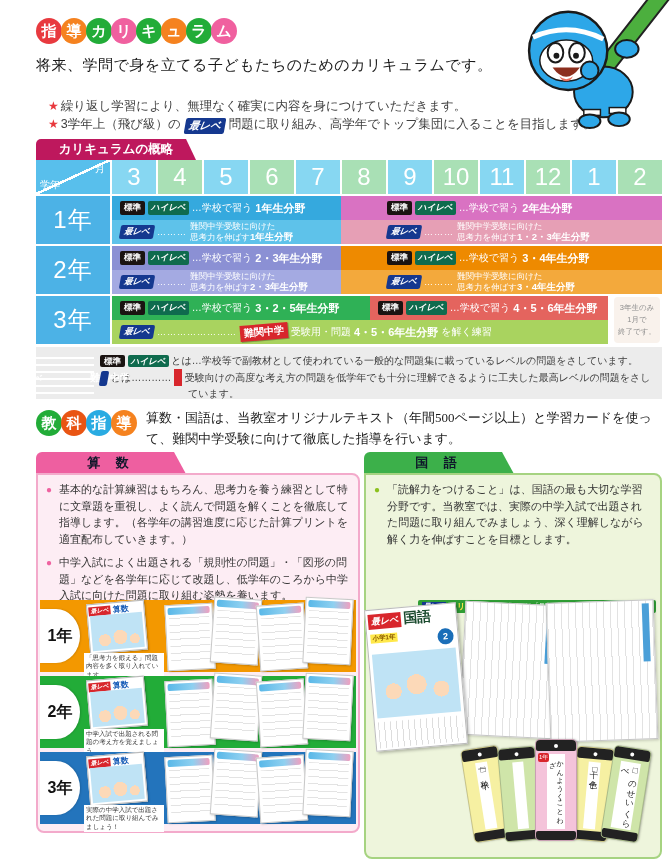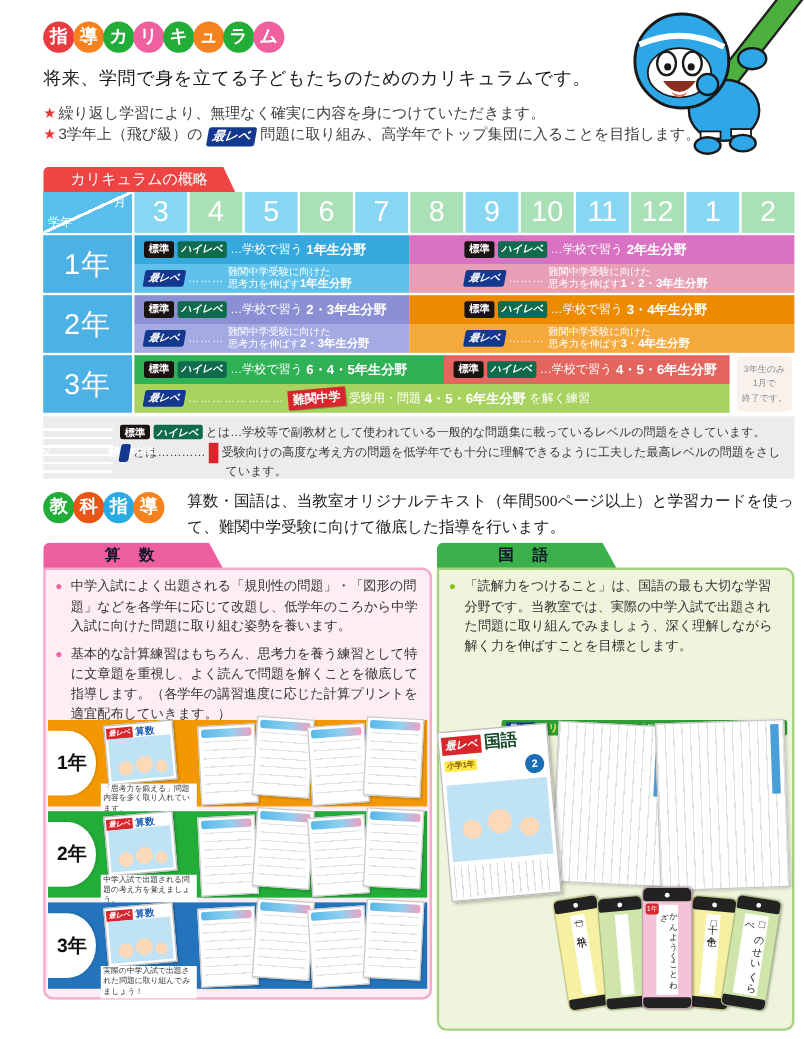--- a/index.html
+++ b/index.html
@@ -4,32 +4,32 @@
 <style>
   html,body{margin:0;padding:0;background:#fff;}
   .page{position:relative;width:670px;height:866px;background:#fff;overflow:hidden;
         font-family:"Liberation Sans",sans-serif;color:#222;}
   
   .title-circles{position:absolute;left:36px;top:18px;height:27px;}
   .tc{display:inline-block;width:26px;height:26px;margin-right:-1px;border-radius:50%;
       color:#fff;font-weight:bold;font-size:15px;line-height:26px;text-align:center;}
   .intro{position:absolute;left:36px;top:56px;margin:0;font-family:"Liberation Serif",serif;
          font-size:15px;color:#1a1a1a;letter-spacing:.5px;}
-  .point{position:absolute;left:36px;margin:0;font-size:12.5px;color:#3f3f3f;}
+  .point{position:absolute;left:36px;margin:12px;font-size:12.5px;color:#3f3f3f;}
   .point::before{content:"★";color:#e8383d;margin-right:2px;font-size:12px;}
   .p1{top:86px;} .p2{top:104px;}
   .b-sai{background:#15388f;color:#fff;font-style:italic;font-weight:bold;font-size:8.5px;
          padding:1px 4px;border-radius:2px;display:inline-block;}
   .skew{transform:skewX(-10deg);}
   .inline-sai{font-size:10.5px;margin:0 4px;vertical-align:-1px;}
   .ninja{position:absolute;right:-4px;top:0;width:196px;height:132px;}
   
-  .cur-tab{position:absolute;left:36px;top:139px;width:160px;height:21px;background:#ef4444;
+  .cur-tab{position:absolute;left:36px;top:139px;width:160px;height:21px;background:#be185d;
            border-radius:5px 5px 0 0;clip-path:polygon(0 0,calc(100% - 10px) 0,100% 100%,0 100%);
-           color:#fff;font-weight:normal;font-size:12.5px;line-height:21px;text-align:center;}
+           color:#fff;font-weight:bold;font-size:12.5px;line-height:21px;text-align:center;}
   .cur-table{position:absolute;left:36px;top:160px;width:626px;}
   .hrow{display:flex;height:34px;margin-bottom:2px;}
   .corner{width:74px;height:34px;margin-right:2px;position:relative;color:#fff;font-size:10px;
           background:linear-gradient(to bottom right,#58bfec 48%,#fff 48%,#fff 52%,#58bfec 52%),#58bfec;}
   .corner .ct{position:absolute;right:5px;top:2px;} .corner .cb{position:absolute;left:4px;bottom:2px;}
   .mcells{display:flex;flex:1;gap:2px;}
   .mcell{flex:1;color:#fff;font-size:24px;text-align:center;line-height:33px;font-weight:400;}
   .mb{background:#87d7f2;} .mg{background:#a9e0b5;}
   .grow{display:flex;height:48px;margin-bottom:2px;}
   .glabel{width:74px;margin-right:2px;background:#4cb2e6;color:#fff;font-size:24px;font-weight:500;
@@ -54,21 +54,21 @@
   .note{position:absolute;right:2px;top:1px;bottom:1px;width:46px;background:#f9f2ec;border-radius:4px;
         font-size:7.5px;color:#8f8f8f;text-align:center;display:flex;flex-direction:column;
         justify-content:center;line-height:1.6;}
   
   .legend{position:absolute;left:36px;top:347px;width:626px;height:52px;background:#ececec;box-sizing:border-box;}
   .stripes{position:absolute;left:0;top:5px;bottom:5px;width:58px;
            background:repeating-linear-gradient(to bottom,transparent 0 5px,#fff 5px 7px);}
   .lg{position:absolute;left:64px;right:8px;top:6px;font-size:10px;color:#3c3c3c;line-height:1.5;}
   .lg .lg2{margin-top:1px;padding-left:88px;text-indent:-88px;}
   
-  .kyouka{position:absolute;left:36px;top:408px;width:626px;display:flex;gap:20px;}
+  .kyouka{position:absolute;left:36px;top:408px;width:626px;display:flex;gap:10px;}
   .kcircles{white-space:nowrap;padding-top:2px;}
   .ktext{width:515px;font-family:"Liberation Serif",serif;font-size:13px;line-height:1.6;color:#1a1a1a;margin:0;}
   
   .col{position:absolute;top:452px;}
   .col-math{left:36px;width:324px;} .col-koku{left:364px;width:298px;}
   .stab{position:absolute;left:0;top:0;width:150px;height:22px;border-radius:6px 6px 0 0;
         clip-path:polygon(0 0,calc(100% - 12px) 0,100% 100%,0 100%);color:#0f172a;font-weight:bold;
         font-size:13px;line-height:22px;text-align:center;letter-spacing:6px;}
   .stab.pink{background:#ee5fa0;} .stab.green{background:#3cb04a;}
   .sbody{position:absolute;left:0;top:21px;width:100%;box-sizing:border-box;border-radius:0 8px 8px 8px;}
@@ -275,21 +275,21 @@
     </div>
 
     <div class="grow">
       <div class="glabel">3年</div>
       <div class="gbands">
         <div class="srow">
           <div class="band r3a">
             <span class="b-std">標準</span>
               <span class="b-high">ハイレベ</span>
               <span>…学校で習う</span>
-              <b>6・4・5年生分野</b>
+              <b>3・2・5年生分野</b>
           </div>
           <div class="band r3b">
             <span class="b-std">標準</span>
               <span class="b-high">ハイレベ</span>
               <span>…学校で習う</span>
               <b>4・5・6年生分野</b>
           </div>
         </div>
         <div class="srow">
           <div class="band r3c">
@@ -319,22 +319,22 @@
   </div>
 
   <div class="kyouka">
     <div class="kcircles" id="kyouka-circles"><span class="tc" style="background: rgb(34, 172, 56);">教</span><span class="tc" style="background: rgb(233, 85, 19);">科</span><span class="tc" style="background: rgb(41, 171, 226);">指</span><span class="tc" style="background: rgb(245, 130, 31);">導</span></div>
     <p class="ktext">算数・国語は、当教室オリジナルテキスト（年間500ページ以上）と学習カードを使って、難関中学受験に向けて徹底した指導を行います。</p>
   </div>
 
   <div class="col col-math">
     <div class="stab pink">算 数</div>
     <div class="sbody mbody">
+      <div class="bul m"><span>基本的な計算練習はもちろん、思考力を養う練習として特に文章題を重視し、よく読んで問題を解くことを徹底して指導します。（各学年の講習進度に応じた計算プリントを適宜配布していきます。）</span></div>
       <div class="bul m"><span>中学入試によく出題される「規則性の問題」・「図形の問題」などを各学年に応じて改題し、低学年のころから中学入試に向けた問題に取り組む姿勢を養います。</span></div>
-      <div class="bul m"><span>基本的な計算練習はもちろん、思考力を養う練習として特に文章題を重視し、よく読んで問題を解くことを徹底して指導します。（各学年の講習進度に応じた計算プリントを適宜配布していきます。）</span></div>
 
       <div class="mband mb1" style="background: rgb(243, 152, 0);">
         <div class="gcirc">1年</div>
         <div class="cover">
           <div class="cv-top">
               <span class="cv-logo">最レベ</span>
               <span class="cv-title">算数</span>
             </div>
           <div class="cv-art"></div>
         </div>

